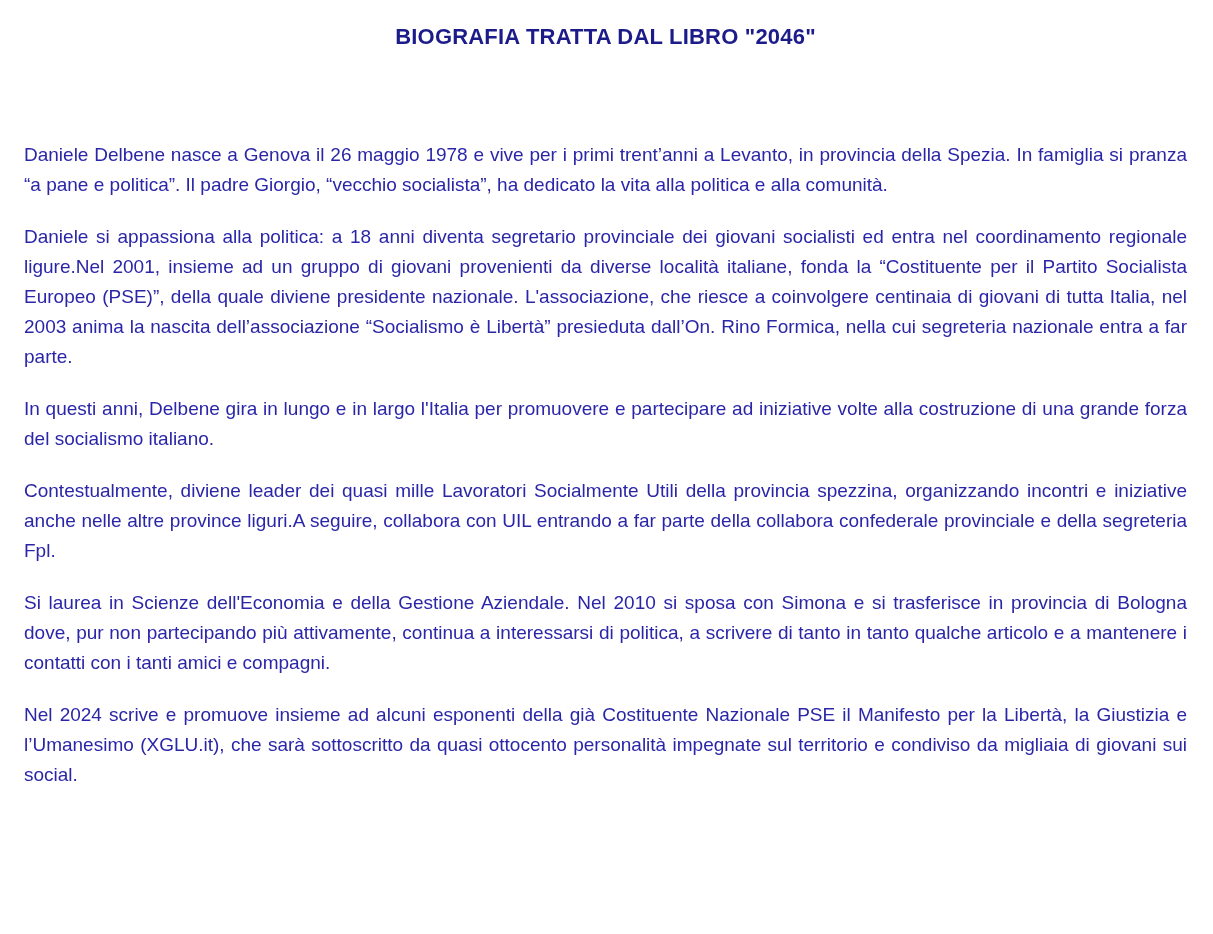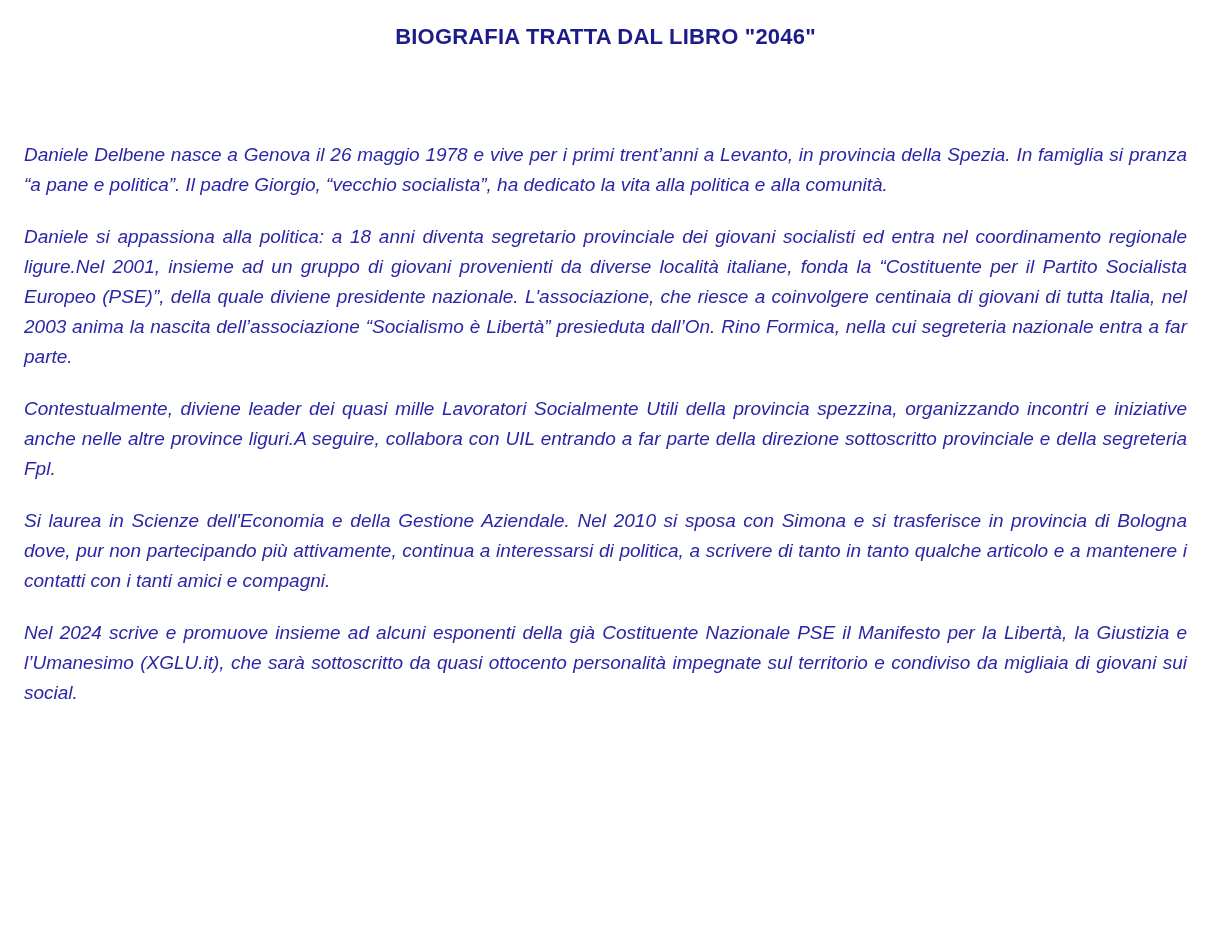--- a/index.html
+++ b/index.html
@@ -29,30 +29,30 @@
     letter-spacing: 0.2px;
     color: var(--title-color);
     margin: 0 0 88px 0;
   }
   .doc-body p {
     font-size: 19px;
     line-height: 30px;
     text-align: justify;
     color: var(--body-color);
     margin: 0 0 22px 0;
-    font-style: italic;
   }
   .doc-body p:last-child { margin-bottom: 0; }
 </style>
 </head>
 <body>
 
 <div class="doc">
   <h1 class="doc-title">BIOGRAFIA TRATTA DAL LIBRO "2046"</h1>
 
   <div class="doc-body">
     <p>Daniele Delbene nasce a Genova il 26 maggio 1978 e vive per i primi trent’anni a Levanto, in provincia della Spezia. In famiglia si pranza “a pane e politica”. Il padre Giorgio, “vecchio socialista”, ha dedicato la vita alla politica e alla comunità.</p>
     <p>Daniele si appassiona alla politica: a 18 anni diventa segretario provinciale dei giovani socialisti ed entra nel coordinamento regionale ligure.Nel 2001, insieme ad un gruppo di giovani provenienti da diverse località italiane, fonda la “Costituente per il Partito Socialista Europeo (PSE)”, della quale diviene presidente nazionale. L'associazione, che riesce a coinvolgere centinaia di giovani di tutta Italia, nel 2003 anima la nascita dell’associazione “Socialismo è Libertà” presieduta dall’On. Rino Formica, nella cui segreteria nazionale entra a far parte.</p>
-    <p>Contestualmente, diviene leader dei quasi mille Lavoratori Socialmente Utili della provincia spezzina, organizzando incontri e iniziative anche nelle altre province liguri.A seguire, collabora con UIL entrando a far parte della direzione sottoscritto provinciale e della segreteria Fpl.</p>
+    <p>In questi anni, Delbene gira in lungo e in largo l'Italia per promuovere e partecipare ad iniziative volte alla costruzione di una grande forza del socialismo italiano.</p>
+    <p>Contestualmente, diviene leader dei quasi mille Lavoratori Socialmente Utili della provincia spezzina, organizzando incontri e iniziative anche nelle altre province liguri.A seguire, collabora con UIL entrando a far parte della collabora confederale provinciale e della segreteria Fpl.</p>
     <p>Si laurea in Scienze dell'Economia e della Gestione Aziendale. Nel 2010 si sposa con Simona e si trasferisce in provincia di Bologna dove, pur non partecipando più attivamente, continua a interessarsi di politica, a scrivere di tanto in tanto qualche articolo e a mantenere i contatti con i tanti amici e compagni.</p>
     <p>Nel 2024 scrive e promuove insieme ad alcuni esponenti della già Costituente Nazionale PSE il Manifesto per la Libertà, la Giustizia e l’Umanesimo (XGLU.it), che sarà sottoscritto da quasi ottocento personalità impegnate sul territorio e condiviso da migliaia di giovani sui social.</p>
   </div>
 </div>
 
 </body></html>

